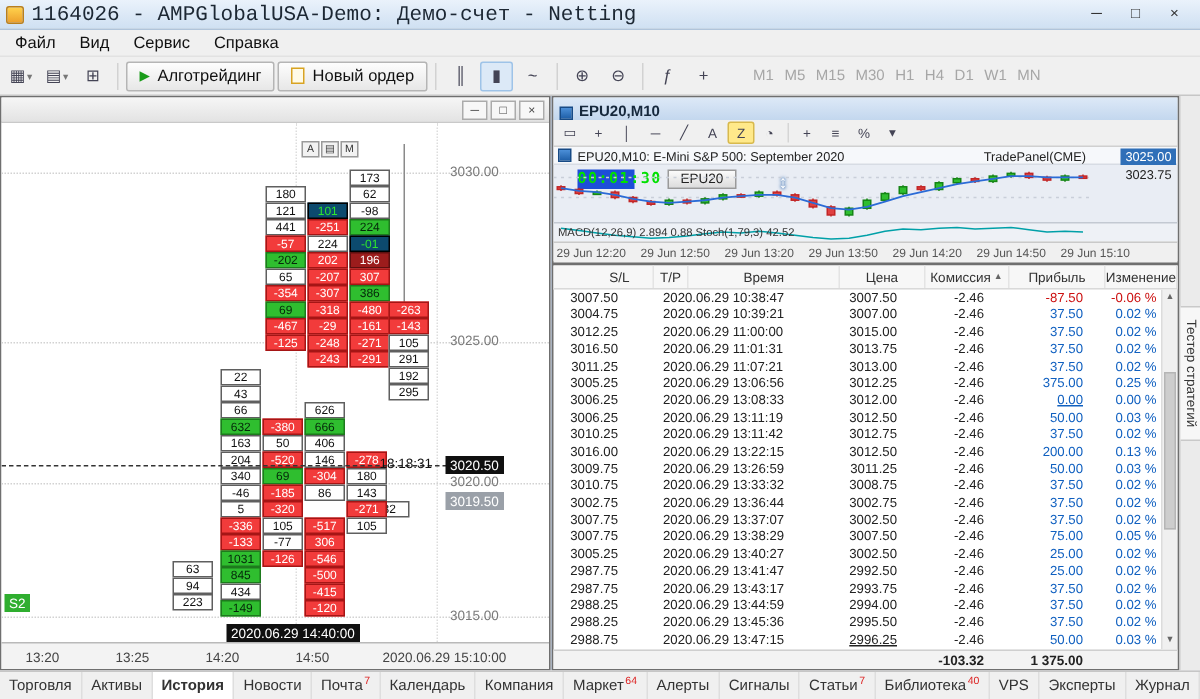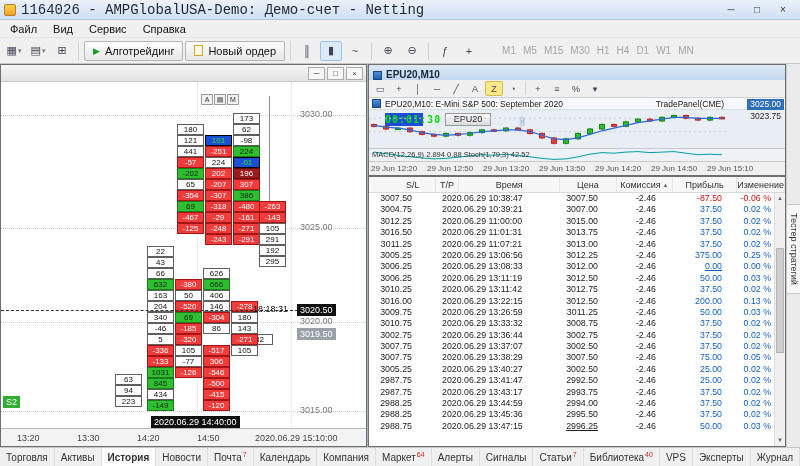--- a/index.html
+++ b/index.html
@@ -38,21 +38,21 @@
   .cwin-chart{position:relative;height:346px;background:#fff;overflow:hidden;}
   .cwin-axis{height:18px;background:#f3f3f3;border-top:1px solid #b9b9b9;position:relative;font-size:9px;color:#444;}
   .axt{position:absolute;top:4px;white-space:nowrap;}
   .grid{position:absolute;left:0;right:0;height:0;border-top:1px dotted #d2d2d2;}
   .vgrid{position:absolute;top:0;bottom:0;width:0;border-left:1px dotted #ddd;}
   .pl{position:absolute;left:299px;font-size:9px;color:#7a7a7a;}
   .wick{position:absolute;left:268px;top:14px;width:1px;height:150px;background:#8a8a8a;}
   .fp{position:absolute;width:27px;height:11px;border:1px solid #5f5f5f;font-size:8px;line-height:9px;text-align:center;background:#fff;color:#111;overflow:hidden;white-space:nowrap;}
   .fp.g{background:#2fbe2f;border-color:#1d7a1d;color:#05280a;}
   .fp.r{background:#f23b3b;border-color:#a51515;color:#fff;}
-  .fp.k{background:#1d4ed8;border-color:#000;color:#2ee52e;}
+  .fp.k{background:#0c4a6e;border-color:#000;color:#2ee52e;}
   .fp.m{background:#9c1c1c;border-color:#5d0f0f;color:#fff;}
   .modebtn{position:absolute;top:12px;width:12px;height:11px;border:1px solid #9a9a9a;background:#f2f2f2;font-size:7px;text-align:center;line-height:10px;color:#333;}
   .priceline{position:absolute;left:0;width:297px;border-top:1px dashed #333;}
   .badge{position:absolute;font-size:9px;padding:0 3px;height:12px;line-height:12px;white-space:nowrap;}
   .badge.black{background:#101010;color:#fff;}
   .badge.gray{background:#9aa0a8;color:#fff;}
   .badge.green{background:#2fae2f;color:#fff;}
   .timemark{position:absolute;left:252px;top:222px;font-size:9px;color:#111;}
 
   
@@ -271,21 +271,21 @@
           <div class="modebtn" style="left: 226px;">M</div>
           <div class="priceline" style="top: 228px;"></div>
           <div class="badge black" style="left: 296px; top: 222px;">3020.50</div>
           <div class="badge gray" style="left: 296px; top: 246px;">3019.50</div>
           <div class="timemark">18:18:31</div>
           <div class="badge green" style="left: 2px; top: 314px;">S2</div>
           <div class="badge black" style="left: 150px; top: 334px;">2020.06.29 14:40:00</div>
         </div>
       <div class="cwin-axis" id="claxis">
           <span class="axt" style="left: 16px;">13:20</span>
-          <span class="axt" style="left: 76px;">13:30</span>
+          <span class="axt" style="left: 76px;">13:25</span>
           <span class="axt" style="left: 136px;">14:20</span>
           <span class="axt" style="left: 196px;">14:50</span>
           <span class="axt" style="left: 254px;">2020.06.29 15:10:00</span>
         </div>
     </div>
 
     <div class="qwin">
       <div class="qwin-tb">
         <span class="qicon"></span>
         <span>EPU20,M10</span>
@@ -599,20 +599,24 @@
               <span class="hcell num pos" style="width: 66px;">50.00</span>
               <span class="hcell num pos" style="width: 49px;">0.03 %</span>
             </div>
           </div>
         <div class="vsb">
           <div class="ar">▲</div>
           <div class="thumb"></div>
           <div class="ar dn">▼</div>
         </div>
       </div>
+      <div class="hsum" id="histSum">
+          <span class="hcell num" style="width: 290px;">-103.32</span>
+          <span class="hcell num" style="width: 66px;">1 375.00</span>
+        </div>
     </div>
 
     <div class="sidetab">
       <div class="vt">Тестер стратегий</div>
     </div>
 
   </div>
 
   <div class="bottombar" id="bottombar">
       <span class="btab">

